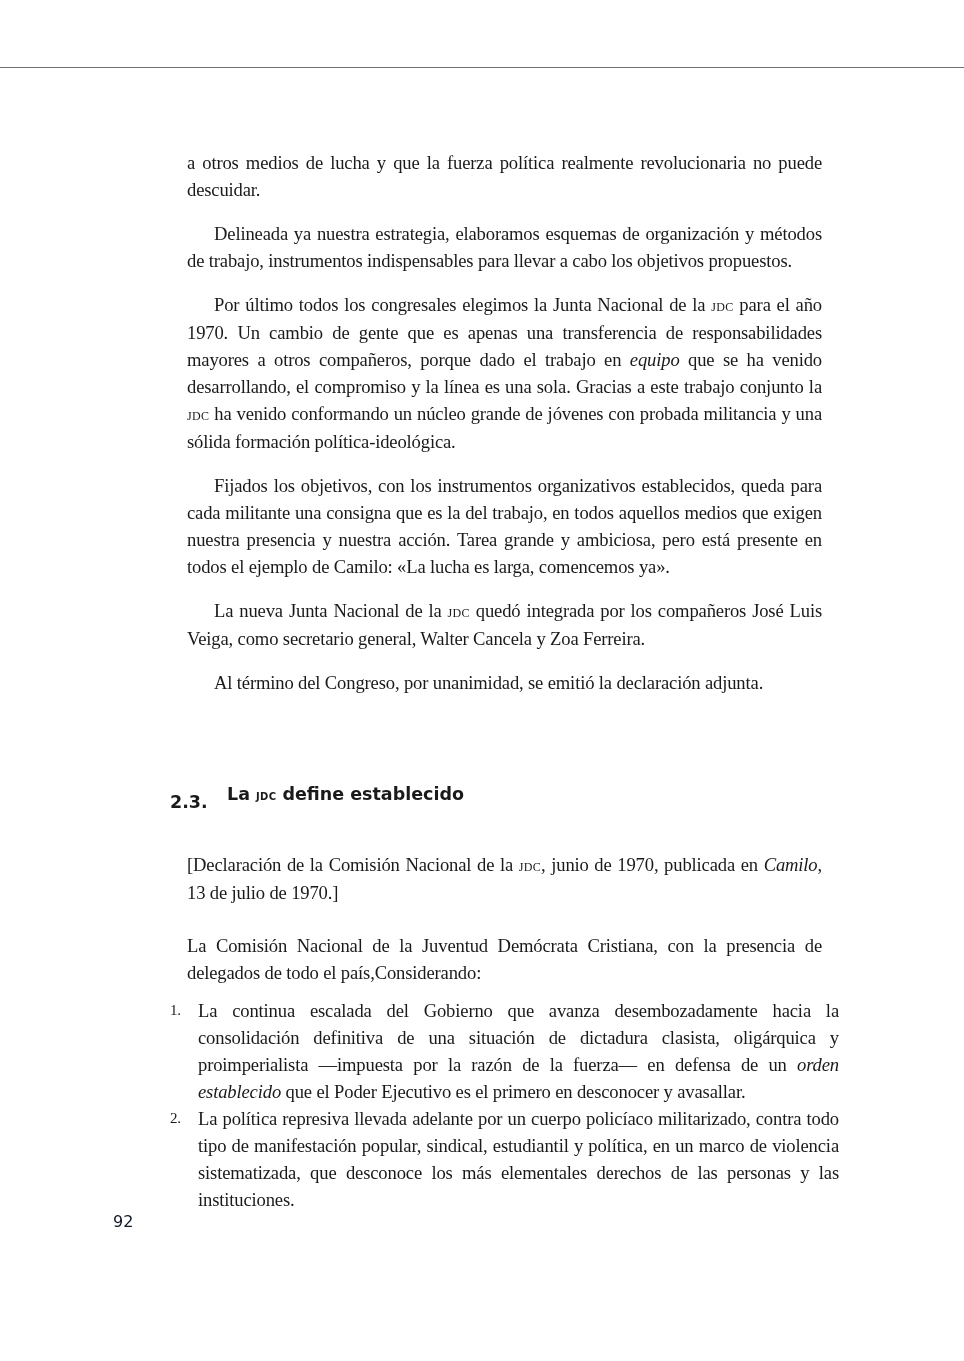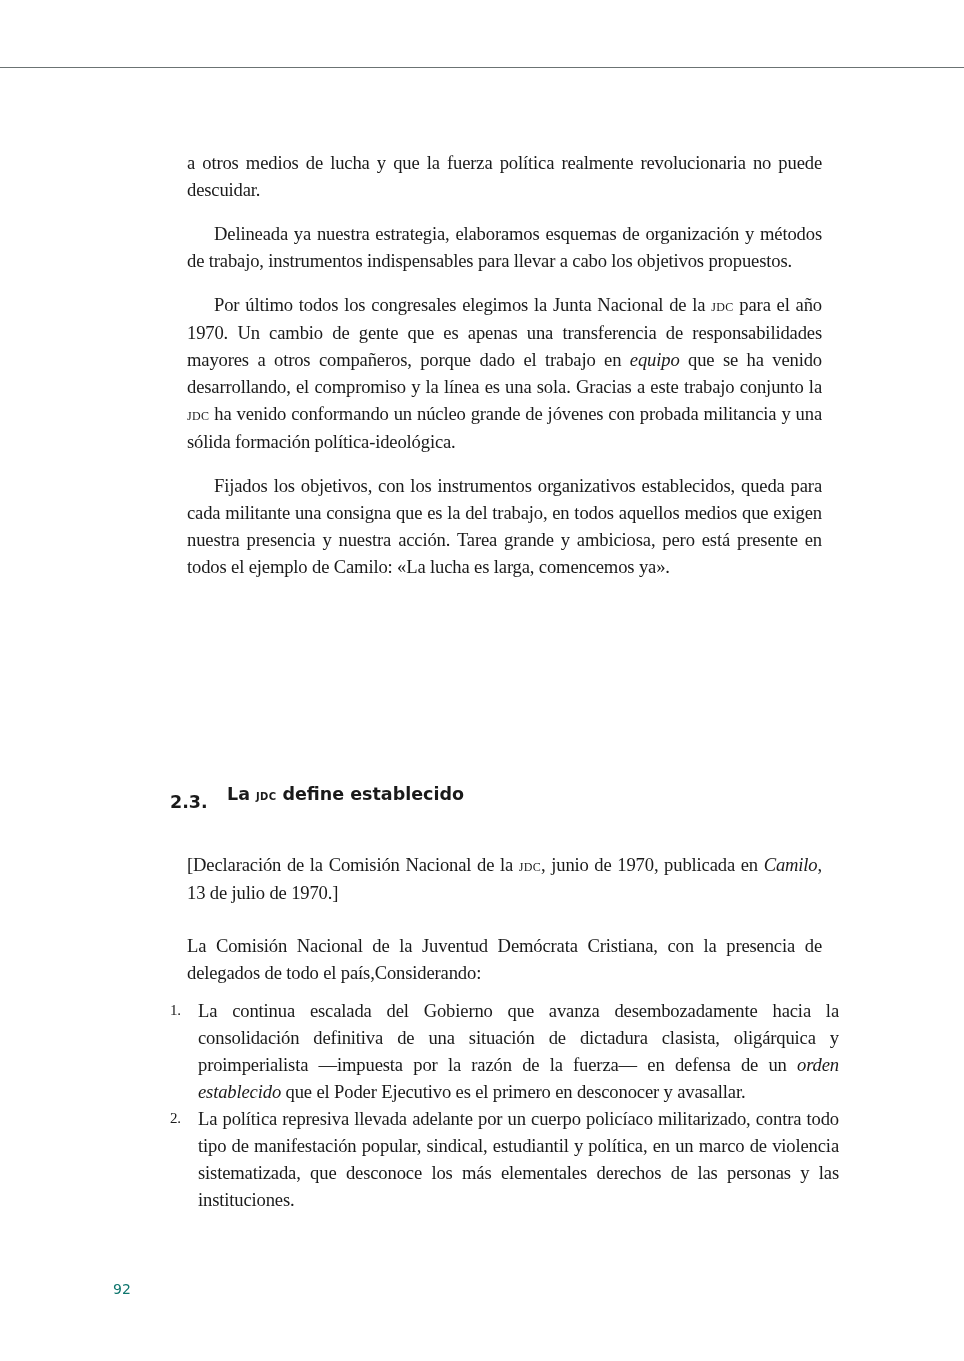--- a/index.html
+++ b/index.html
@@ -88,36 +88,38 @@
       font-size: 15px;
     }
     .list .body {
       flex: 1;
       text-align: justify;
     }
 
     .page-number {
       position: absolute;
       left: 113px;
-      top: 1281px;
+      top: 1212px;
       font-family: "DejaVu Sans", "Liberation Sans", sans-serif;
-      font-size: 14px;
-      color: #0f766e;
+      font-size: 16px;
+      color: #0f172a;
     }
   </style>
 </head>
 <body>
 
 <div class="top-rule"></div>
 
 <div class="text-block" style="top:132px;">
   <p class="noindent"><span>a otros medios de lucha y que la fuerza política realmente revolucionaria no puede descuidar.</span></p>
   <p><span>Delineada ya nuestra estrategia, elaboramos esquemas de organización y métodos de trabajo, instrumentos indispensables para llevar a cabo los objetivos propuestos.</span></p>
   <p><span>Por último todos los congresales elegimos la Junta Nacional de la </span><span class="sc">JDC</span><span> para el año 1970. Un cambio de gente que es apenas una transferencia de responsabilidades mayores a otros compañeros, porque dado el trabajo en </span><em>equipo</em><span> que se ha venido desarrollando, el compromiso y la línea es una sola. Gracias a este trabajo conjunto la </span><span class="sc">JDC</span><span> ha venido conformando un núcleo grande de jóvenes con probada militancia y una sólida formación política-ideológica.</span></p>
   <p><span>Fijados los objetivos, con los instrumentos organizativos establecidos, queda para cada militante una consigna que es la del trabajo, en todos aquellos medios que exigen nuestra presencia y nuestra acción. Tarea grande y ambiciosa, pero está presente en todos el ejemplo de Camilo: «La lucha es larga, comencemos ya».</span></p>
+  <p><span>La nueva Junta Nacional de la </span><span class="sc">JDC</span><span> quedó integrada por los compañeros José Luis Veiga, como secretario general, Walter Cancela y Zoa Ferreira.</span></p>
+  <p><span>Al término del Congreso, por unanimidad, se emitió la declaración adjunta.</span></p>
 </div>
 
 <div class="heading">
   <span class="num">2.3.</span>
   <span><span>La </span><span class="sc">JDC</span><span> define establecido</span></span>
 </div>
 
 <div class="text-block" style="top:834px;">
   <p class="noindent"><span>[Declaración de la Comisión Nacional de la </span><span class="sc">JDC</span><span>, junio de 1970, publicada en </span><em>Camilo</em><span>, 13 de julio de 1970.]</span></p>
 </div>

